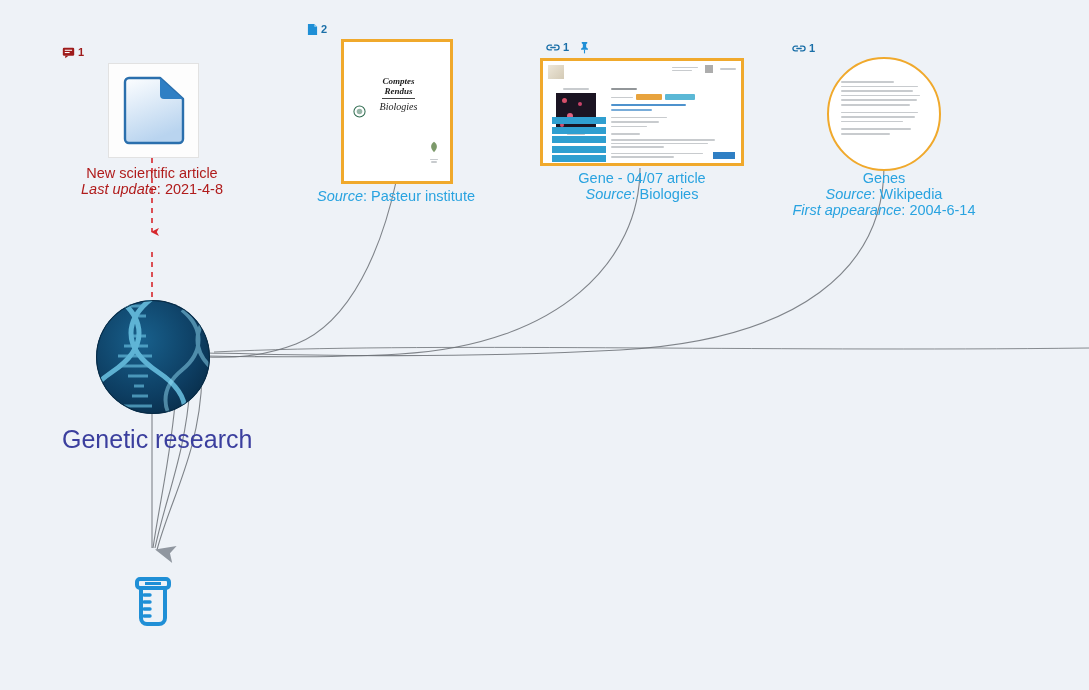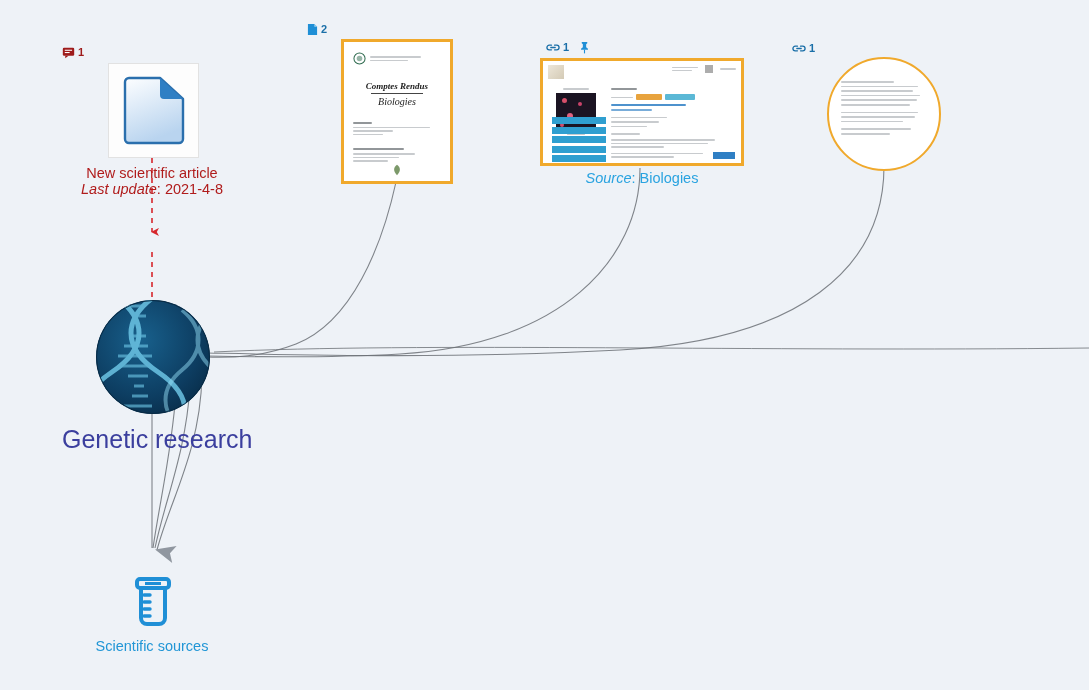--- a/index.html
+++ b/index.html
@@ -191,21 +191,21 @@
     <span class="badge badge-doc">
       <svg width="11" height="13" viewBox="0 0 12 14">
         <path d="M1 1 h7 l3 3 v9 h-10 Z" fill="#1f8fd6"></path>
         <path d="M8 1 l3 3 h-3 Z" fill="#9ed4f0"></path>
       </svg>
       <span class="badge-count">2</span>
     </span>
   </div>
 
   <div class="node frame-orange" style="left:341px; top:39px; width:112px; height:145px;">
-    <div style="padding:10px 9px; height:100%; box-sizing:border-box; display:flex; flex-direction:column;">
+    <div style="padding:18px 9px; height:100%; box-sizing:border-box; display:flex; flex-direction:row;">
       <div style="display:flex; align-items:center; gap:4px;">
         <svg width="13" height="13" viewBox="0 0 14 14">
           <circle cx="7" cy="7" r="6" fill="none" stroke="#2f6b4f" stroke-width="1.1"></circle>
           <circle cx="7" cy="7" r="3" fill="#2f6b4f" opacity=".5"></circle>
         </svg>
         <div style="flex:1;">
           <div class="ln" style="width:72%; margin-bottom:2px;"></div>
           <div class="ln" style="width:54%;"></div>
         </div>
       </div>
@@ -230,20 +230,21 @@
         <svg width="14" height="12" viewBox="0 0 16 14">
           <path d="M8 1 C4 4 3 8 8 13 C13 8 12 4 8 1 Z" fill="#5b7f45" opacity=".8"></path>
         </svg>
         <div class="ln" style="width:52%; margin:2px auto 1px;"></div>
         <div class="ln" style="width:40%; margin:0 auto;"></div>
       </div>
     </div>
   </div>
 
   <div class="label" style="left:296px; top:188px; width:200px;">
+    <span class="label-line lbl-sub blue-text"><em>Source</em>: <span>Pasteur institute</span></span>
   </div>
 
   <div class="badge-row" style="left:546px; top:41px;">
     <span class="badge badge-link">
       <svg width="14" height="11" viewBox="0 0 18 12">
         <path d="M7 3 H4.2 a3 3 0 0 0 0 6 H7" fill="none" stroke="#1a6fa8" stroke-width="1.7" stroke-linecap="round"></path>
         <path d="M11 3 h2.8 a3 3 0 0 1 0 6 H11" fill="none" stroke="#1a6fa8" stroke-width="1.7" stroke-linecap="round"></path>
         <path d="M6.2 6 H11.8" stroke="#1a6fa8" stroke-width="1.7" stroke-linecap="round"></path>
       </svg>
       <span class="badge-count">1</span>
@@ -310,20 +311,21 @@
         <div style="height:7px;background:#2f9fd0;margin-bottom:2.5px;"></div>
         <div style="height:7px;background:#2f9fd0;margin-bottom:2.5px;"></div>
         <div style="height:7px;background:#2f9fd0;margin-bottom:2.5px;"></div>
         <div style="height:7px;background:#2f9fd0;"></div>
       </div>
       <div style="position:absolute; right:6px; bottom:4px; width:22px; height:7px; background:#2f7fc4;"></div>
     </div>
   </div>
 
   <div class="label" style="left:540px; top:170px; width:204px;">
+    <span class="label-line lbl-title blue-text">Gene - 04/07 article</span>
     <span class="label-line lbl-sub blue-text"><em>Source</em>: <span>Biologies</span></span>
   </div>
 
   <div class="badge-row" style="left:792px; top:43px;">
     <span class="badge badge-link">
       <svg width="14" height="11" viewBox="0 0 18 12">
         <path d="M7 3 H4.2 a3 3 0 0 0 0 6 H7" fill="none" stroke="#1a6fa8" stroke-width="1.7" stroke-linecap="round"></path>
         <path d="M11 3 h2.8 a3 3 0 0 1 0 6 H11" fill="none" stroke="#1a6fa8" stroke-width="1.7" stroke-linecap="round"></path>
         <path d="M6.2 6 H11.8" stroke="#1a6fa8" stroke-width="1.7" stroke-linecap="round"></path>
       </svg>
@@ -340,20 +342,25 @@
       <div class="ln" style="width:86%; margin-bottom:3px;"></div>
       <div class="ln" style="width:78%; margin-bottom:6px;"></div>
       <div class="ln" style="width:88%; margin-bottom:3px;"></div>
       <div class="ln" style="width:84%; margin-bottom:3px;"></div>
       <div class="ln" style="width:70%; margin-bottom:6px;"></div>
       <div class="ln" style="width:80%; margin-bottom:3px;"></div>
       <div class="ln" style="width:56%;"></div>
     </div>
   </div>
 
+  <div class="label" style="left:784px; top:170px; width:200px;">
+    <span class="label-line lbl-title blue-text">Genes</span>
+    <span class="label-line lbl-sub blue-text"><em>Source</em>: <span>Wikipedia</span></span>
+    <span class="label-line lbl-sub blue-text"><em>First appearance</em>: <span>2004-6-14</span></span>
+  </div>
 
   <div class="node dna-circle" style="left:96px; top:300px; width:114px; height:114px;">
     <svg width="114" height="114" viewBox="0 0 114 114">
       <defs>
         <radialGradient id="dnabg" cx="0.4" cy="0.35" r="0.85">
           <stop offset="0%" stop-color="#18608c"></stop>
           <stop offset="60%" stop-color="#0d3d61"></stop>
           <stop offset="100%" stop-color="#06243c"></stop>
         </radialGradient>
         <clipPath id="clipc">
@@ -397,17 +404,14 @@
       <g stroke="#1f8fd6" stroke-width="3.4" stroke-linecap="round">
         <path d="M13,18 H19"></path>
         <path d="M13,25 H19"></path>
         <path d="M13,32 H19"></path>
         <path d="M13,39 H19"></path>
       </g>
       <path d="M14,6.5 H30" stroke="#1f8fd6" stroke-width="3"></path>
     </svg>
   </div>
 
-  <div class="label" style="left:52px; top:638px; width:200px;">
-    <span class="label-line lbl-title cyan-text">Scientific sources</span>
-  </div>
 
 </div>
 
 </body></html>

